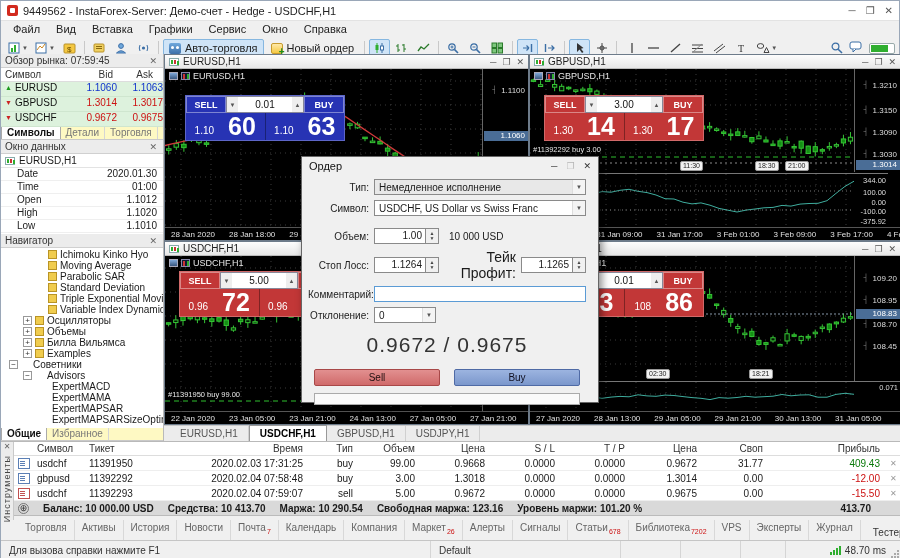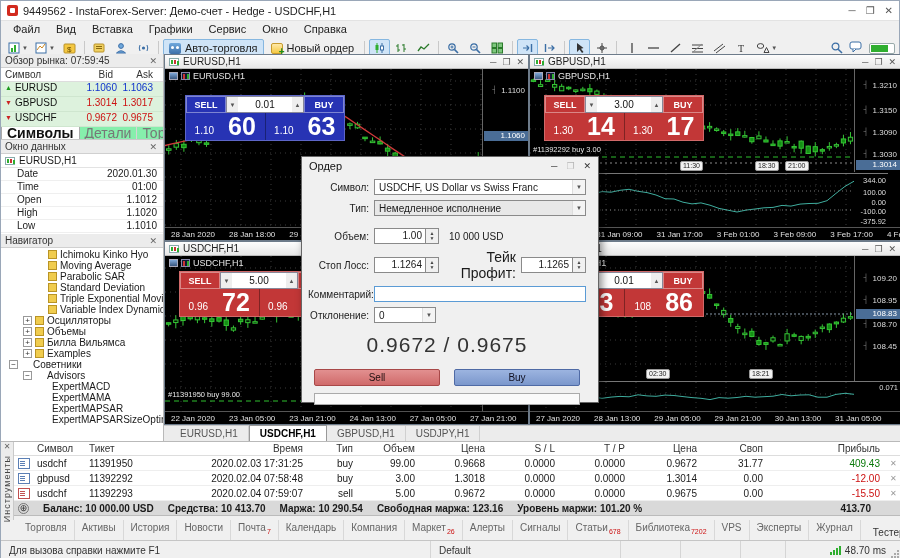--- a/index.html
+++ b/index.html
@@ -42,24 +42,24 @@
 .mw-header{height:14px;display:flex;border-bottom:1px solid #ddd;background:#fff;font-size:10px;color:#333}
 .mw-header span{padding:1px 4px}
 .mw-c1{width:70px}.mw-c2{width:46px;text-align:right}.mw-c3{flex:1;text-align:right;padding-right:10px!important}
 .mw-body{background:#fff}
 .mw-row{height:15px;display:flex;align-items:flex-start;background:#ddf2dd;border-bottom:1px solid #cfe6cf;font-size:10px}
 .mw-sym{width:70px;display:flex;align-items:center;gap:3px;padding-left:4px;color:#111}
 .mw-arrow{font-size:7px}
 .mw-row.up .mw-arrow{color:#1a9a1a}
 .mw-row.down .mw-arrow{color:#cc2222}
 .mw-bid{width:46px;text-align:right}
-.mw-ask{flex:1;text-align:right;padding-right:10px}
+.mw-ask{flex:1;text-align:right;}
 .mw-row.up .mw-bid,.mw-row.up .mw-ask{color:#1133cc}
 .mw-row.down .mw-bid,.mw-row.down .mw-ask{color:#cc1111}
-.mini-tabs{height:13px;display:flex;align-items:flex-end;background:#86efac;border-bottom:1px solid #c9c9c9;font-size:14px;color:#777;overflow:hidden;white-space:nowrap}
+.mini-tabs{height:13px;display:flex;align-items:flex-end;background:#fef9c3;border-bottom:1px solid #c9c9c9;font-size:10px;color:#777;overflow:hidden;white-space:nowrap}
 .mini-tab{padding:0 5px;border-right:1px solid #d5d5d5;line-height:12px}
 .mini-tab.active{background:#fff;border:1px solid #aaa;border-bottom:none;color:#111;font-weight:bold}
 .dw-sym{height:14px;background:#fff;border-bottom:1px solid #e3e3e3;display:flex;align-items:center;gap:4px;padding:0 4px;font-size:10px}
 .dw-rows{height:66px;overflow:hidden;background:#fff}
 .dw-row{height:13px;display:flex;border-bottom:1px solid #efefef;font-size:10px}
 .dw-k{width:70px;padding-left:16px;color:#222}
 .dw-v{flex:1;text-align:right;padding-right:6px}
 .chart-mini-ic{width:10px;height:8px;background:#fff;border:1px solid #8aa;position:relative}
 .chart-mini-ic:after{content:"";position:absolute;left:1px;bottom:1px;width:2px;height:4px;background:#2fae2f;box-shadow:3px 0 0 #cc3333,6px 1px 0 #2fae2f}
 .nav-tree{flex:1;background:#fff;overflow:hidden;padding-top:1px}
@@ -572,20 +572,25 @@
           <span class="tree-exp"></span>
           <span class="tree-ic bot"></span>
           <span>ExpertMAPSAR</span>
         </div>
 
         <div class="tree-row lvl3">
           <span class="tree-exp"></span>
           <span class="tree-ic bot"></span>
           <span>ExpertMAPSARSizeOptim</span>
         </div>
+      </div>
+    <div class="mini-tabs nav-tabs">
+
+    <span class="mini-tab active">Общие</span>
+        <span class="mini-tab">Избранное</span>
       </div>
   </div>
 
   <div class="chart-area">
 
     <div class="chart-win">
       <div class="cw-title">
         <span class="chart-mini-ic"></span>
         <span>EURUSD,H1</span>
         <span class="cw-btns">
@@ -1293,30 +1298,30 @@
     <div class="dlg-title">
       <span>Ордер</span>
       <span class="dlg-btns">
           <span>─</span>
           <span class="dis">❐</span>
           <span>✕</span>
         </span>
     </div>
     <div class="dlg-body">
       <div class="frow">
+        <label>Тип:</label>
+        <div class="combo grow gray">
+            <span>Немедленное исполнение</span>
+            <span class="arr">▼</span>
+          </div>
+      </div>
+      <div class="frow">
         <label>Символ:</label>
         <div class="combo grow">
             <span>USDCHF, US Dollar vs Swiss Franc</span>
-            <span class="arr">▼</span>
-          </div>
-      </div>
-      <div class="frow">
-        <label>Тип:</label>
-        <div class="combo grow gray">
-            <span>Немедленное исполнение</span>
             <span class="arr">▼</span>
           </div>
       </div>
       <div class="frow" style="margin-top:12px">
         <label>Объем:</label>
         <span class="num">1.00</span>
         <span class="updown">
             <span>▲</span>
             <span>▼</span>
           </span>

